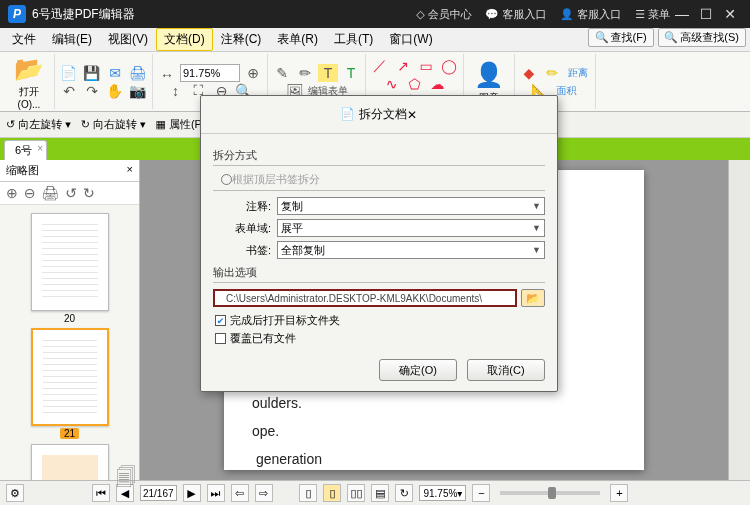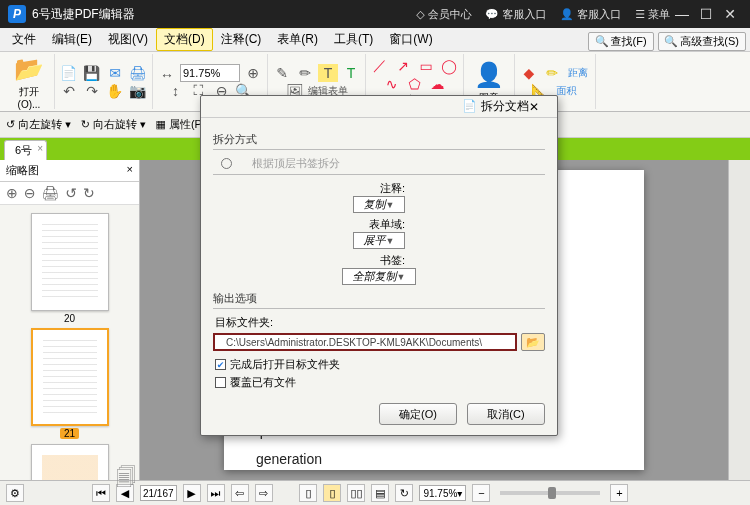--- a/index.html
+++ b/index.html
@@ -2,21 +2,21 @@
 <html><head>
 <meta charset="utf-8">
 <style>
   * { box-sizing: border-box; margin: 0; padding: 0; font-family: "Microsoft YaHei", sans-serif; }
   body { width: 750px; height: 505px; background: #fff; overflow: hidden; font-size: 12px; position: relative; }
   .titlebar { height: 28px; background: #222; color: #fff; display: flex; align-items: center; padding: 0 8px; }
   .titlebar .logo { width: 18px; height: 18px; background: #1a7ae0; border-radius: 3px; margin-right: 6px; display:flex;align-items:center;justify-content:center;color:#fff;font-weight:bold;font-style:italic; }
   .titlebar .spacer { flex: 1; }
   .titlebar .tlink { font-size: 11px; margin-left: 14px; color:#ddd; display:flex; align-items:center; gap:3px; }
   .titlebar .winbtn { width: 24px; text-align: center; font-size: 14px; color:#ddd; }
-  .menubar { height: 24px; background: #f0f0f0; display: flex; align-items: flex-end; padding: 0 4px; border-bottom:1px solid #ccc; }
+  .menubar { height: 24px; background: #f0f0f0; display: flex; align-items: flex-start; padding: 0 4px; border-bottom:1px solid #ccc; }
   .menubar .mitem { padding: 3px 8px; font-size: 12px; }
   .menubar .mitem.active { background: #fff7c0; border:1px solid #e6c200; border-radius:2px; padding:2px 7px; }
   .menubar .search-r { margin-left: auto; display:flex; gap:4px; }
   .menubar .sbtn { border:1px solid #aaa; padding:1px 6px; font-size:11px; background:#f8f8f8; border-radius:2px; display:flex;align-items:center;gap:2px;}
   .toolbar { height: 60px; background: #f7f7f3; border-bottom:1px solid #bbb; display:flex; padding:2px 4px; overflow:hidden; position:relative;}
   .tgroup { display:flex; flex-direction:column; align-items:center; padding:0 4px; border-right:1px solid #ddd; justify-content:center;}
   .tgbig { width:42px; text-align:center; font-size:10px; }
   .tgbig .ticon { font-size:24px; height:32px; display:flex;align-items:center;justify-content:center; }
   .trow { display:flex; gap:3px; }
   .tcell { width:20px; height:18px; display:flex;align-items:center;justify-content:center; font-size:14px; color:#555; }
@@ -44,32 +44,32 @@
   .tabstrip { width:22px; background:#e8e8e4; border-left:1px solid #bbb;}
   .statusbar { height:25px; background:#f0f0ec; border-top:1px solid #bbb; display:flex; align-items:center; padding:0 6px; font-size:11px; gap:6px;}
   .statusbar .sbtn2 { width:18px; height:18px; border:1px solid #bbb; background:#fafafa; display:flex;align-items:center;justify-content:center; font-size:11px;}
   .statusbar .pgbox { border:1px solid #aaa; padding:0 2px; background:#fff; font-size:10px; height:16px; display:flex;align-items:center;}
   .statusbar .slider { width:100px; height:4px; background:#ccc; position:relative; margin:0 4px;}
   .statusbar .slider .knob { width:8px; height:12px; background:#888; position:absolute; left:48%; top:-4px; border-radius:2px;}
   .statusbar .zoombox { border:1px solid #aaa; background:#fff; font-size:10px; padding:0 3px; height:16px; display:flex;align-items:center;}
 
   
   .dialog { position:absolute; left:200px; top:95px; width:358px; background:#f4f4f0; border:1px solid #666; box-shadow:2px 3px 10px rgba(0,0,0,.35); border-radius:2px;}
-  .dlg-title { height:22px; display:flex; align-items:center; justify-content:flex-end; padding:0 18px; font-size:12px; border-bottom:1px solid #ccc;}
+  .dlg-title { height:38px; display:flex; align-items:center; justify-content:center; padding:0 18px; font-size:12px; border-bottom:1px solid #ccc;}
   .dlg-body { padding:8px 12px 4px; }
   .fieldset-label { font-size:11px; color:#333; margin:6px 0 2px;}
   .underline { border-bottom:1px solid #bbb; height:1px; margin-bottom:6px;}
-  .radio-row { display:flex; align-items:center; gap:20px; font-size:11px; color:#333; margin:3px 0 3px 8px;}
+  .radio-row { display:flex; align-items:center; gap:0; font-size:11px; color:#333; margin:3px 0 3px 8px;}
   .radio-row.disabled { color:#a0a0a0; }
   .radio { width:11px; height:11px; border:1px solid #777; border-radius:50%; display:inline-flex;align-items:center;justify-content:center;}
   .radio.checked::after { content:""; width:5px; height:5px; background:#2a7de1; border-radius:50%;}
   .spinner { width:34px; height:16px; border:1px solid #888; background:#fff; font-size:10px; padding:0 2px; margin:0 3px;}
-  .form-row { display:flex; align-items:center; margin:4px 0;flex-direction:column; }
+  .form-row { display:flex; align-items:center; margin:4px 0; }
   .form-row label { width:58px; text-align:right; font-size:11px; margin-right:6px;}
-  .combo { flex:1; height:18px; border:1px solid #888; background:#fff; font-size:11px; padding:0 10px; display:flex; align-items:center; justify-content:space-between;font-style:italic;}
+  .combo { flex:1; height:18px; border:1px solid #888; background:#fff; font-size:11px; padding:0 3px; display:flex; align-items:center; justify-content:space-between;}
   .combo .arr { font-size:9px; color:#555;}
   .path-row { display:flex; gap:4px; margin:3px 0 6px;}
   .path-input { flex:1; height:18px; border:2px solid #7f1d1d; background:#fff; font-size:10px; padding:0 11px; color:#444; display:flex;align-items:center;}
   .browse { width:24px; height:18px; border:1px solid #888; background:#ffe9b3; border-radius:2px; display:flex;align-items:center;justify-content:center;font-size:11px;}
   .chk-row { display:flex; align-items:center; gap:4px; font-size:11px; margin:3px 0 3px 2px;}
   .chk { width:11px; height:11px; border:1px solid #555; background:#fff; display:inline-flex;align-items:center;justify-content:center; font-size:9px; color:#2a7de1;}
   .dlg-buttons { display:flex; justify-content:flex-end; gap:10px; padding:6px 12px 10px; }
   .dlg-btn { width:78px; height:22px; border:1px solid #888; background:linear-gradient(#fdfdfd,#e6e6e3); border-radius:3px; font-size:11px; display:flex;align-items:center;justify-content:center;}
   .pages-stack-icon { position:absolute; left:116px; bottom:8px; font-size:20px; color:#888;}
   .redshape { color:#e24; }
@@ -304,21 +304,20 @@
     <div class="form-row">
       <label>书签:</label>
       <div class="combo">
           <span>全部复制</span>
           <span class="arr">▼</span>
         </div>
     </div>
 
     <div class="fieldset-label">输出选项</div>
     <div class="underline"></div>
-    <div style="font-size:11px;margin:2px 0 2px 2px">目标文件夹:</div>
     <div class="path-row">
       <div class="path-input">
           <span>C:\Users\Administrator.DESKTOP-KML9AKK\Documents\</span>
         </div>
       <div class="browse">📂</div>
     </div>
     <div class="chk-row">
       <span class="chk">✔</span>
         <span>完成后打开目标文件夹</span>
     </div>

